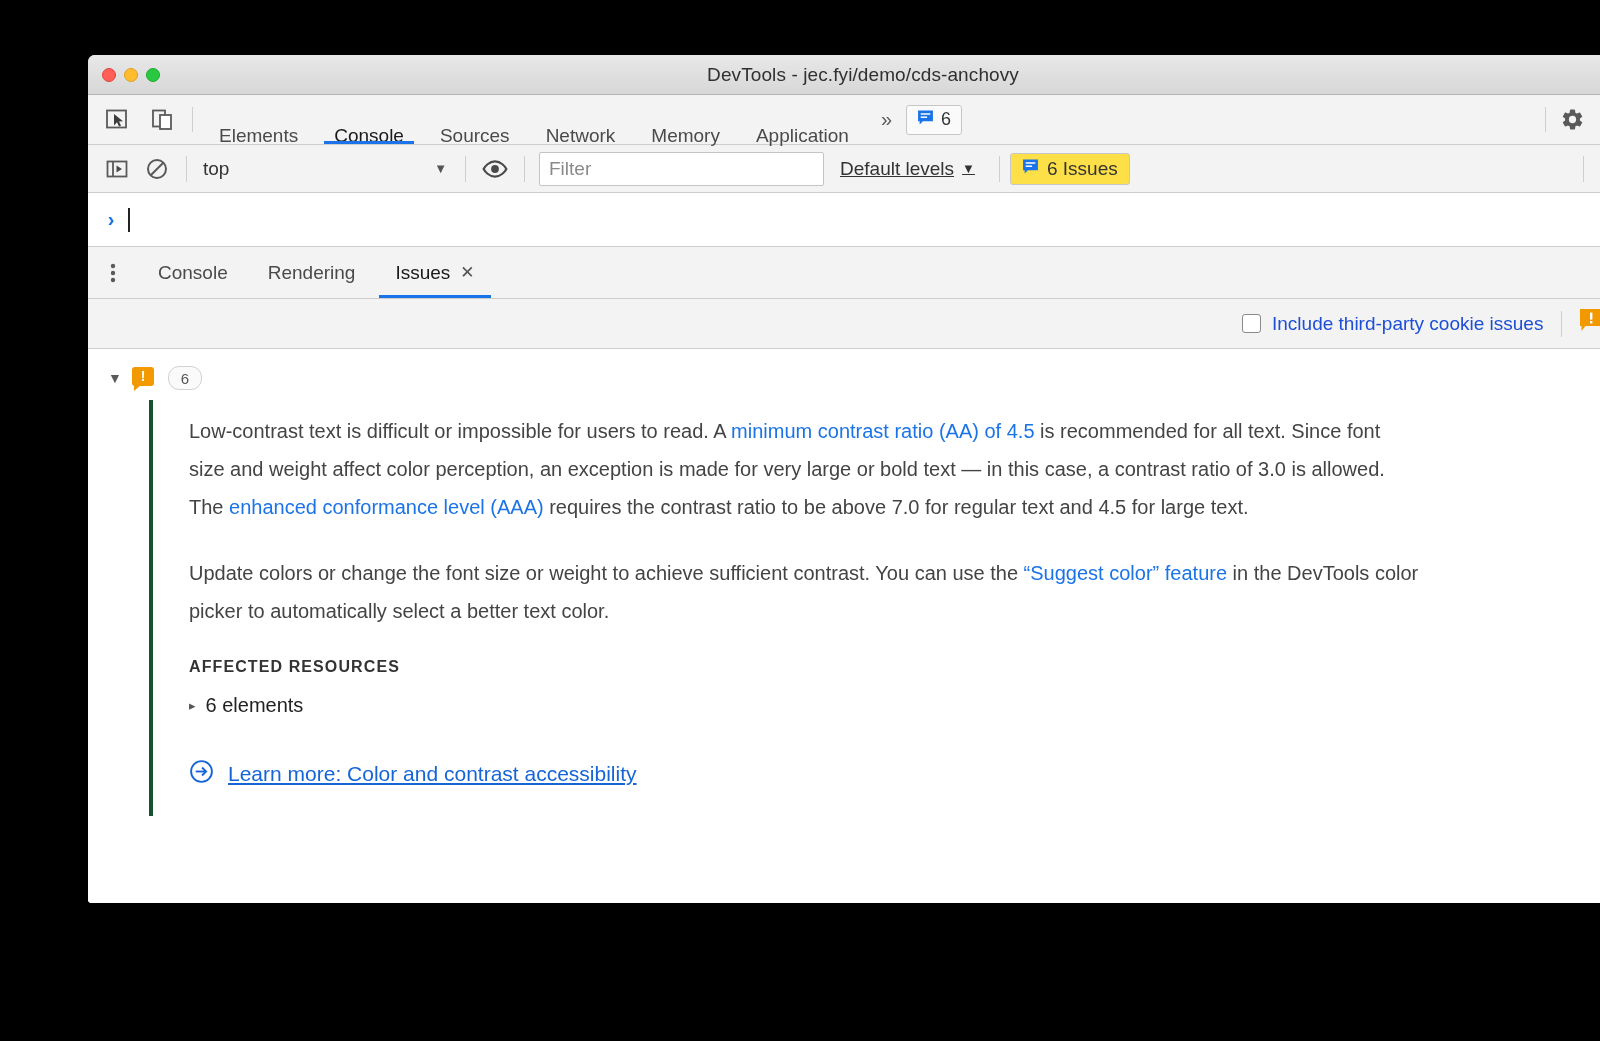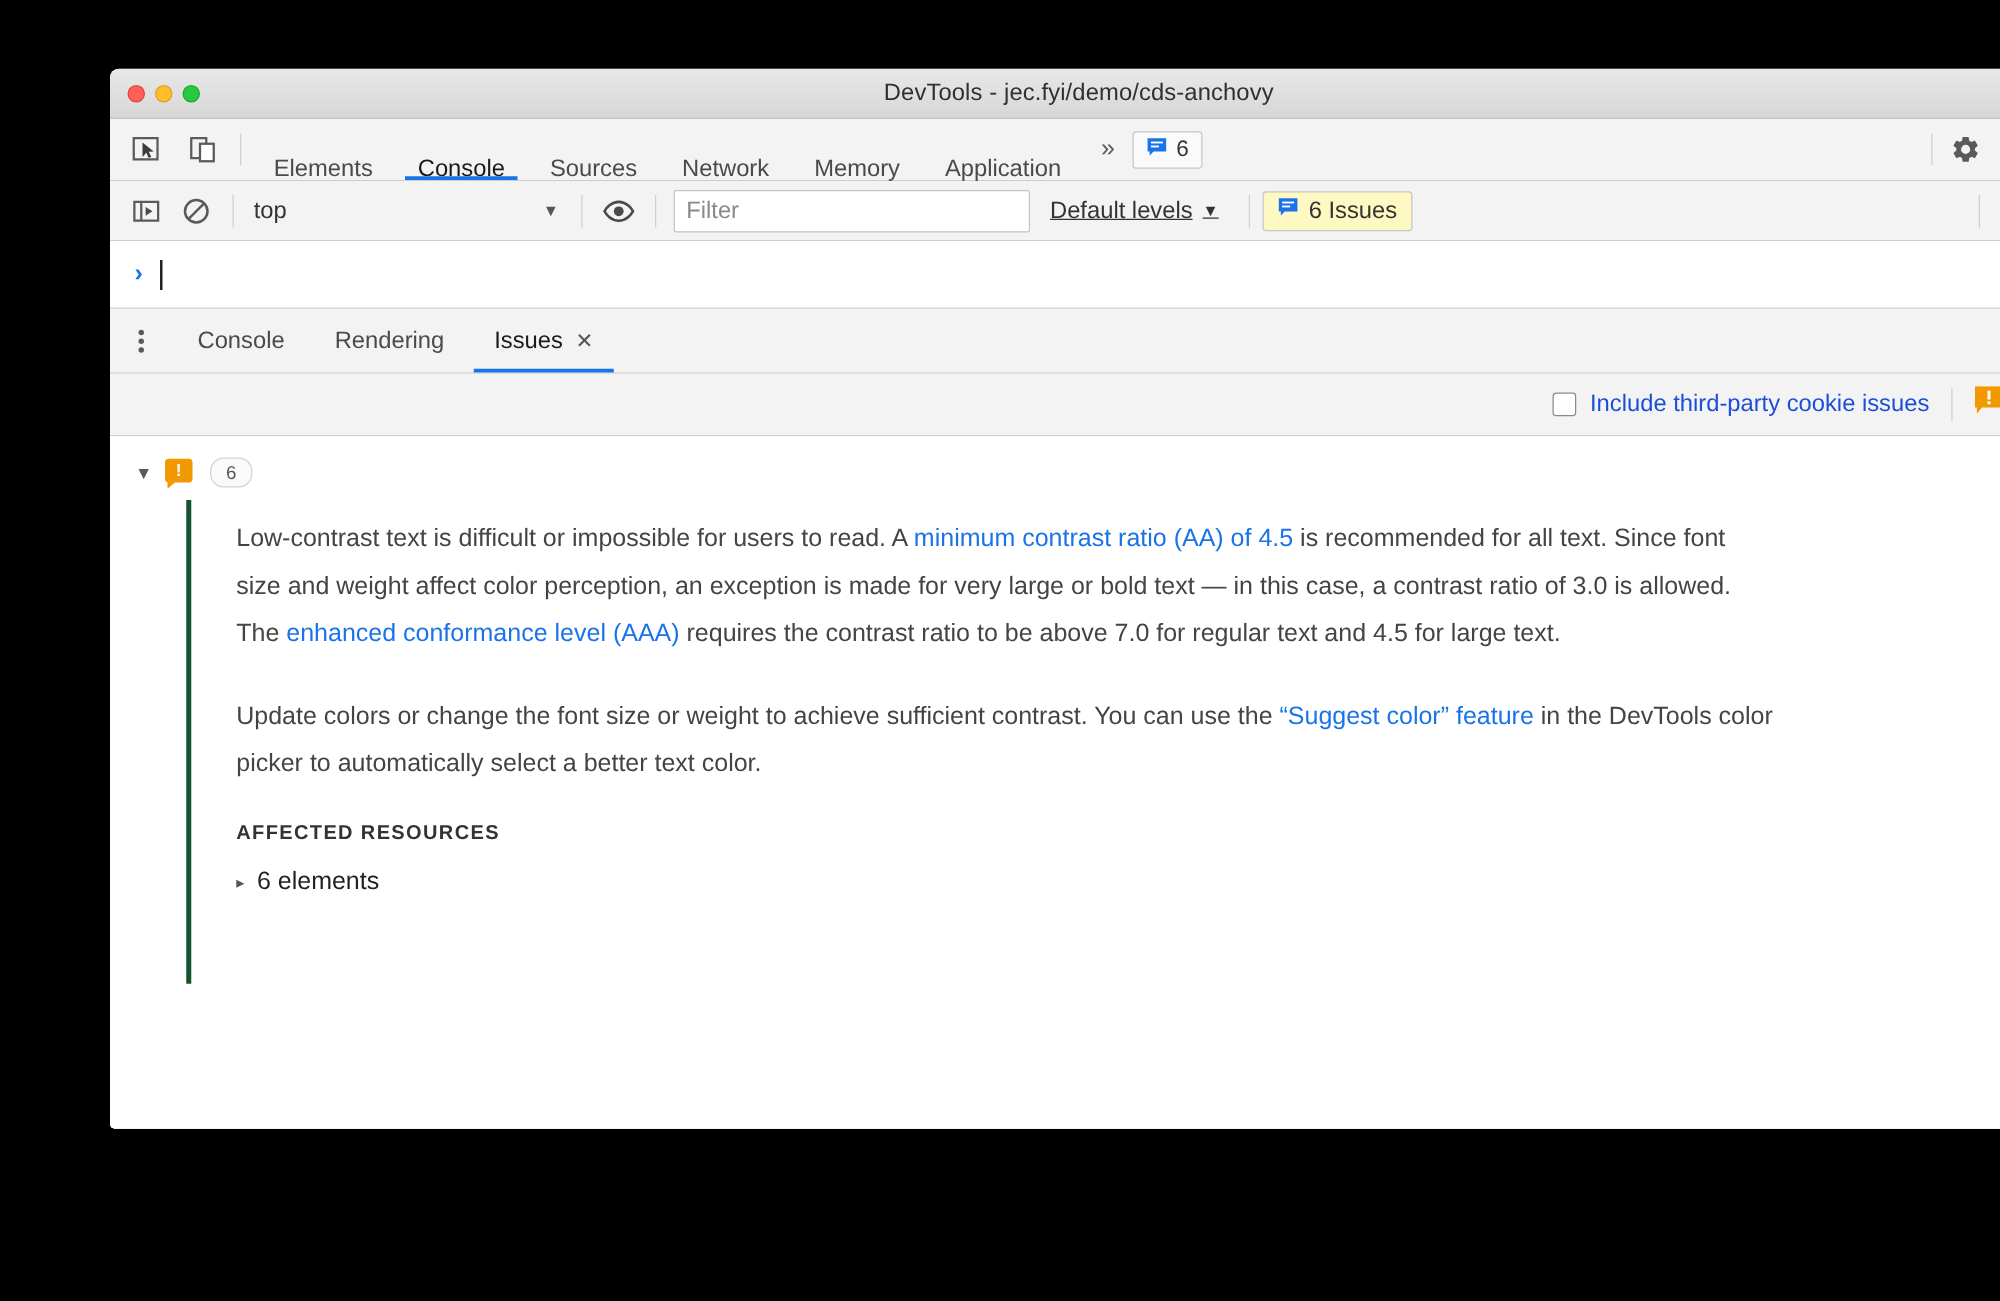--- a/index.html
+++ b/index.html
@@ -166,21 +166,21 @@
     display: flex; align-items: center; gap: 8px;
     font-size: 19px; color: #333;
     padding: 0 14px;
     text-decoration: underline;
   }
   .levels .caret { font-size: 13px; }
   .issues-pill {
     display: flex; align-items: center; gap: 8px;
     border: 1px solid #c6c6c6;
     border-radius: 3px;
-    background: #fef9c3;
+    background: #fde047;
     height: 32px;
     padding: 0 11px;
     font-size: 19px;
     color: #333;
   }
   .ct-right { margin-left: auto; display: flex; align-items: center; }
 
   
   .console-area {
     flex: 0 0 54px;
@@ -607,20 +607,30 @@
             <span>Update colors or change the font size or weight to achieve sufficient contrast. You can use the </span><a class="lnk">“Suggest color” feature</a><span> in the DevTools color picker to automatically select a better text color.</span>
           </p>
 
           <div class="section-label">AFFECTED RESOURCES</div>
 
           <div class="affected-row">
             <span class="tri-right">▸</span>
             <span>6 elements</span>
           </div>
 
+          <div class="learnmore">
+            <span>
+              <svg width="25" height="25" viewBox="0 0 24 24">
+                <circle cx="12" cy="12" r="10" fill="none" stroke="#1565d8" stroke-width="1.8"></circle>
+                <line x1="6.5" y1="12" x2="16" y2="12" stroke="#1565d8" stroke-width="1.8"></line>
+                <path d="M12.5 8.2 L16.4 12 L12.5 15.8" fill="none" stroke="#1565d8" stroke-width="1.8"></path>
+              </svg>
+            </span>
+            <span class="label">Learn more: Color and contrast accessibility</span>
+          </div>
         </div>
       </div>
 
       <div class="issues-scrollbar">
         <div class="scroll-thumb" style="height:500px;width:10px;"></div>
       </div>
     </div>
   </div>
 </div>
 

